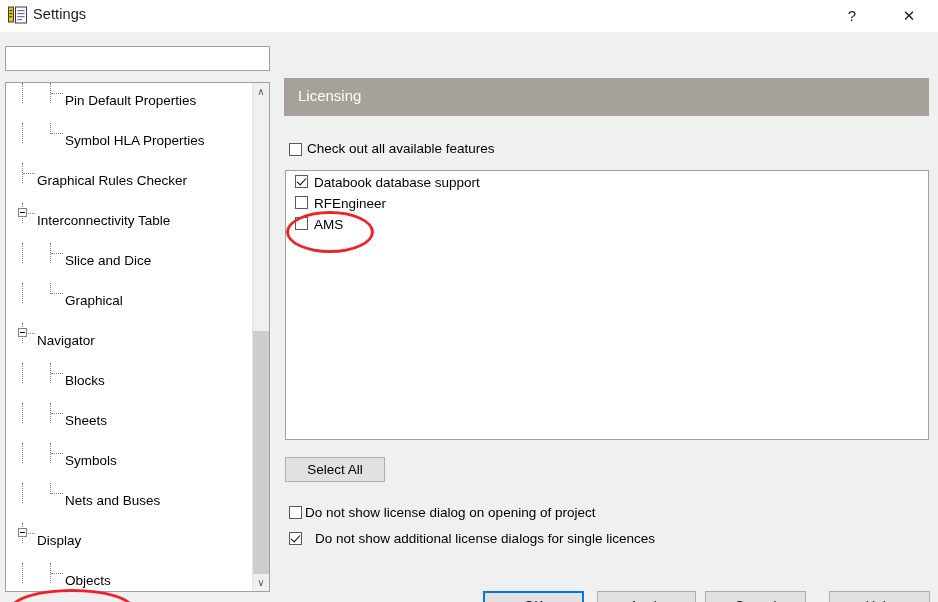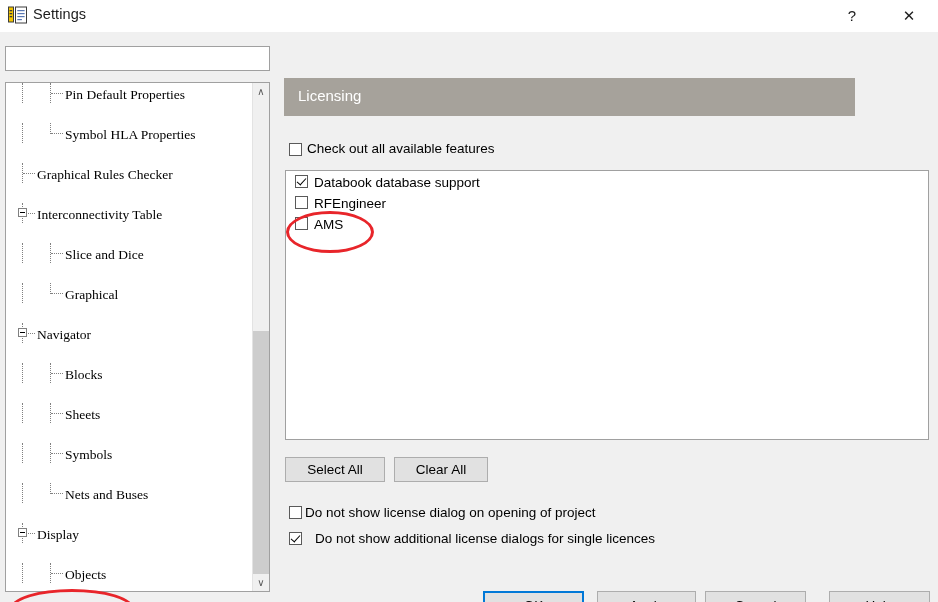--- a/index.html
+++ b/index.html
@@ -97,23 +97,22 @@
   .tree-row {
     position: relative;
     height: 20px;
     line-height: 20px;
     white-space: nowrap;
     font-size: 13.5px;
     color: #000;
   }
   .tree-label {
     position: absolute;
-    top: 2px;
+    top: 8px;
     white-space: nowrap;
-    font-family: Liberation Serif, serif;
   }
   
   .vline {
     position: absolute;
     width: 1px;
     border-left: 1px dotted #808080;
   }
   .hline {
     position: absolute;
     height: 1px;
@@ -164,21 +163,21 @@
     width: 16px;
     top: 248px;
     height: 260px;
     background: #cdcdcd;
   }
 
   
   #pane-header {
     position: absolute;
     left: 284px; top: 46px;
-    width: 571px; height: 38px;
+    width: 645px; height: 38px;
     background: #a6a29b;
     box-sizing: border-box;
   }
   #pane-header-text {
     position: absolute;
     left: 14px; top: 9px;
     font-size: 15px;
     color: #ffffff;
   }
 
@@ -406,21 +405,20 @@
         <div class="cbx"></div>
         <span class="cbx-label">RFEngineer</span>
       </div>
       <div class="feature-row">
         <div class="cbx"></div>
         <span class="cbx-label">AMS</span>
       </div>
     </div>
 
   <button class="btn" id="btn-select-all">Select All</button>
-  <button class="btn" id="btn-clear-all">Clear All</button>
 
   <div class="cbx" id="chk-nodlg-box"></div>
   <span class="cbx-label" id="chk-nodlg-label">Do not show license dialog on opening of project</span>
 
   <div class="cbx checked" id="chk-noadd-box"></div>
   <span class="cbx-label" id="chk-noadd-label">Do not show additional license dialogs for single licences</span>
 
   <button class="btn" id="btn-ok">OK</button>
   <button class="btn" id="btn-apply">Apply</button>
   <button class="btn" id="btn-cancel">Cancel</button>

